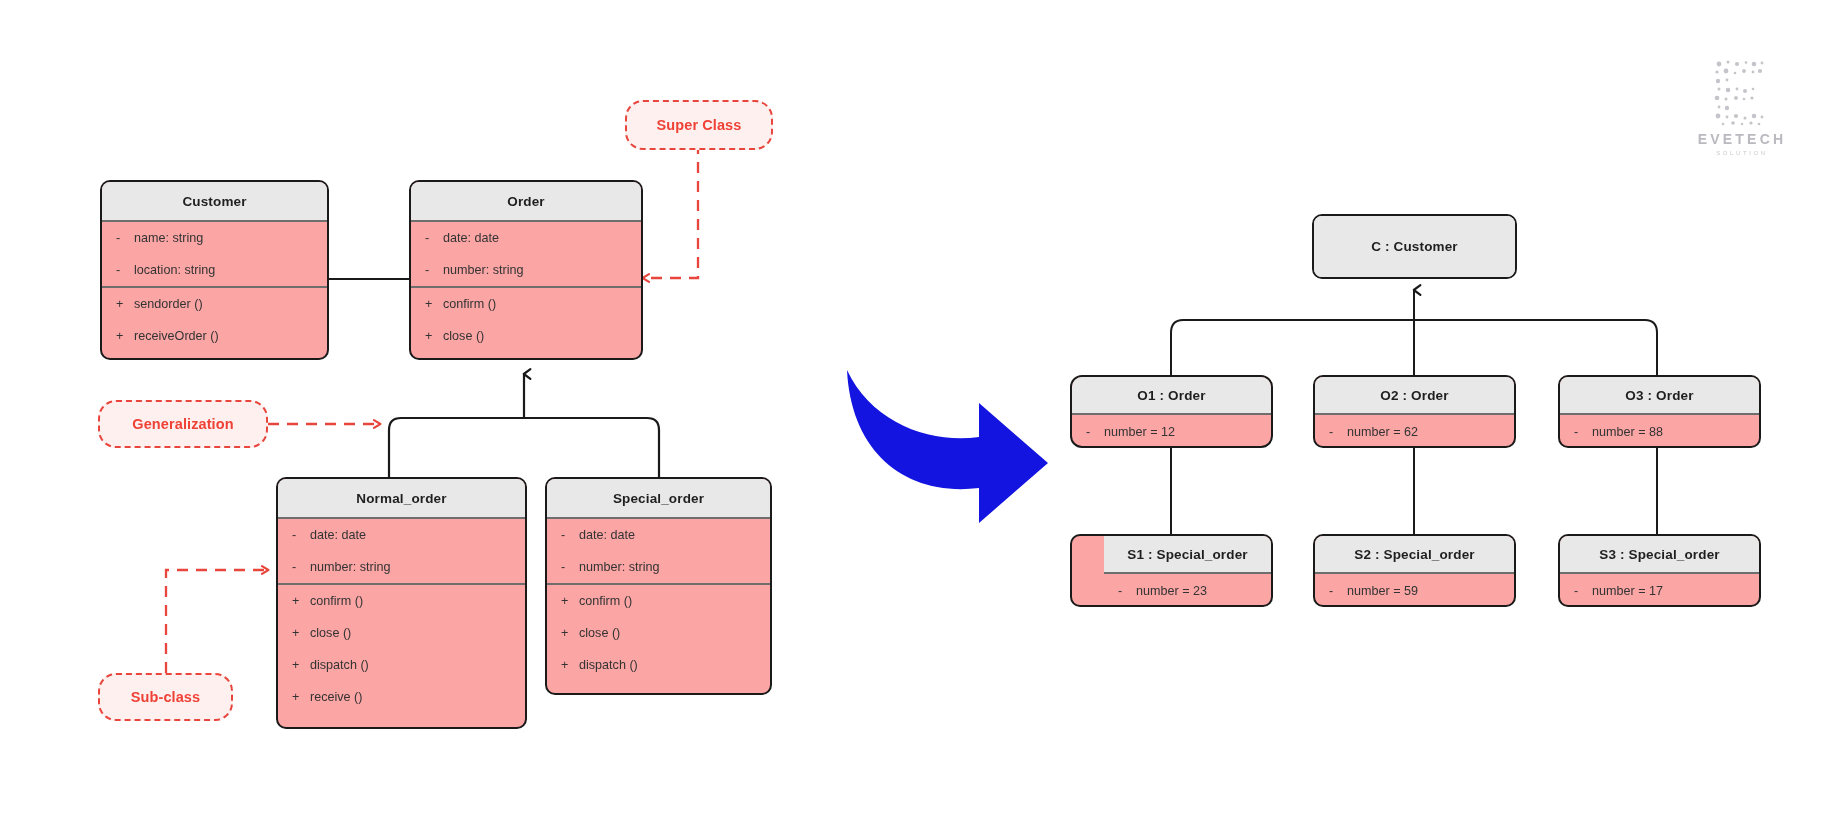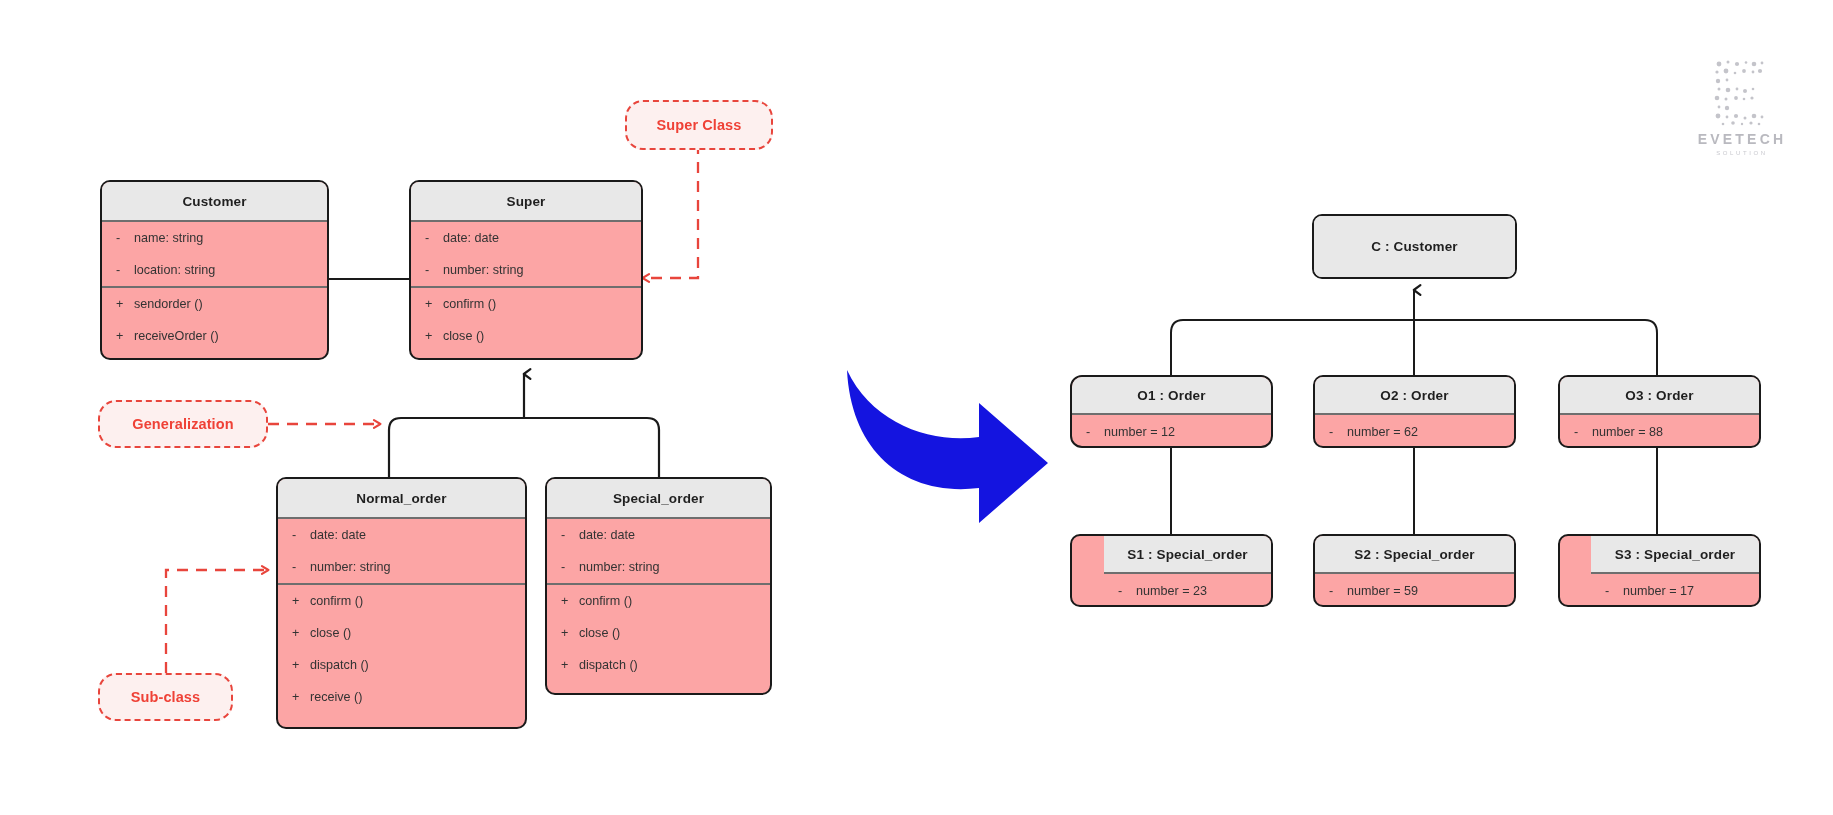--- a/index.html
+++ b/index.html
@@ -181,21 +181,21 @@
         <span class="uml-member">sendorder ()</span>
       </div>
       <div class="uml-row" style="height:32px;">
         <span class="uml-vis">+</span>
         <span class="uml-member">receiveOrder ()</span>
       </div>
     </div>
   </div>
 
   <div class="uml-box" style="left:409px; top:180px; width:234px; height:180px;">
-    <div class="uml-title" style="height:38px;">Super</div>
+    <div class="uml-title" style="height:38px;">Order</div>
     <div class="uml-sep"></div>
     <div class="uml-compartment">
       <div class="uml-row" style="height:32px;">
         <span class="uml-vis">-</span>
         <span class="uml-member">date: date</span>
       </div>
       <div class="uml-row" style="height:32px;">
         <span class="uml-vis">-</span>
         <span class="uml-member">number: string</span>
       </div>
@@ -331,21 +331,21 @@
 
   <div class="uml-box obj-box" style="left:1313px; top:534px; width:203px; height:73px;">
     <div class="uml-title" style="height:36px;">S2 : Special_order</div>
     <div class="uml-sep"></div>
     <div class="uml-row" style="height:34px;">
       <span class="uml-vis">-</span>
       <span class="uml-member">number = 59</span>
     </div>
   </div>
 
-  <div class="uml-box obj-box" style="left:1558px; top:534px; width:203px; height:73px;padding-left:31px;">
+  <div class="uml-box obj-box" style="left:1558px; top:534px; width:203px; height:73px;">
     <div class="uml-title" style="height:36px;">S3 : Special_order</div>
     <div class="uml-sep"></div>
     <div class="uml-row" style="height:34px;">
       <span class="uml-vis">-</span>
       <span class="uml-member">number = 17</span>
     </div>
   </div>
 
   <div class="logo" style="left:1672px; top:58px; width:140px;">
     <svg class="logo-mark" width="66" height="70" viewBox="0 0 66 70" xmlns="http://www.w3.org/2000/svg">

